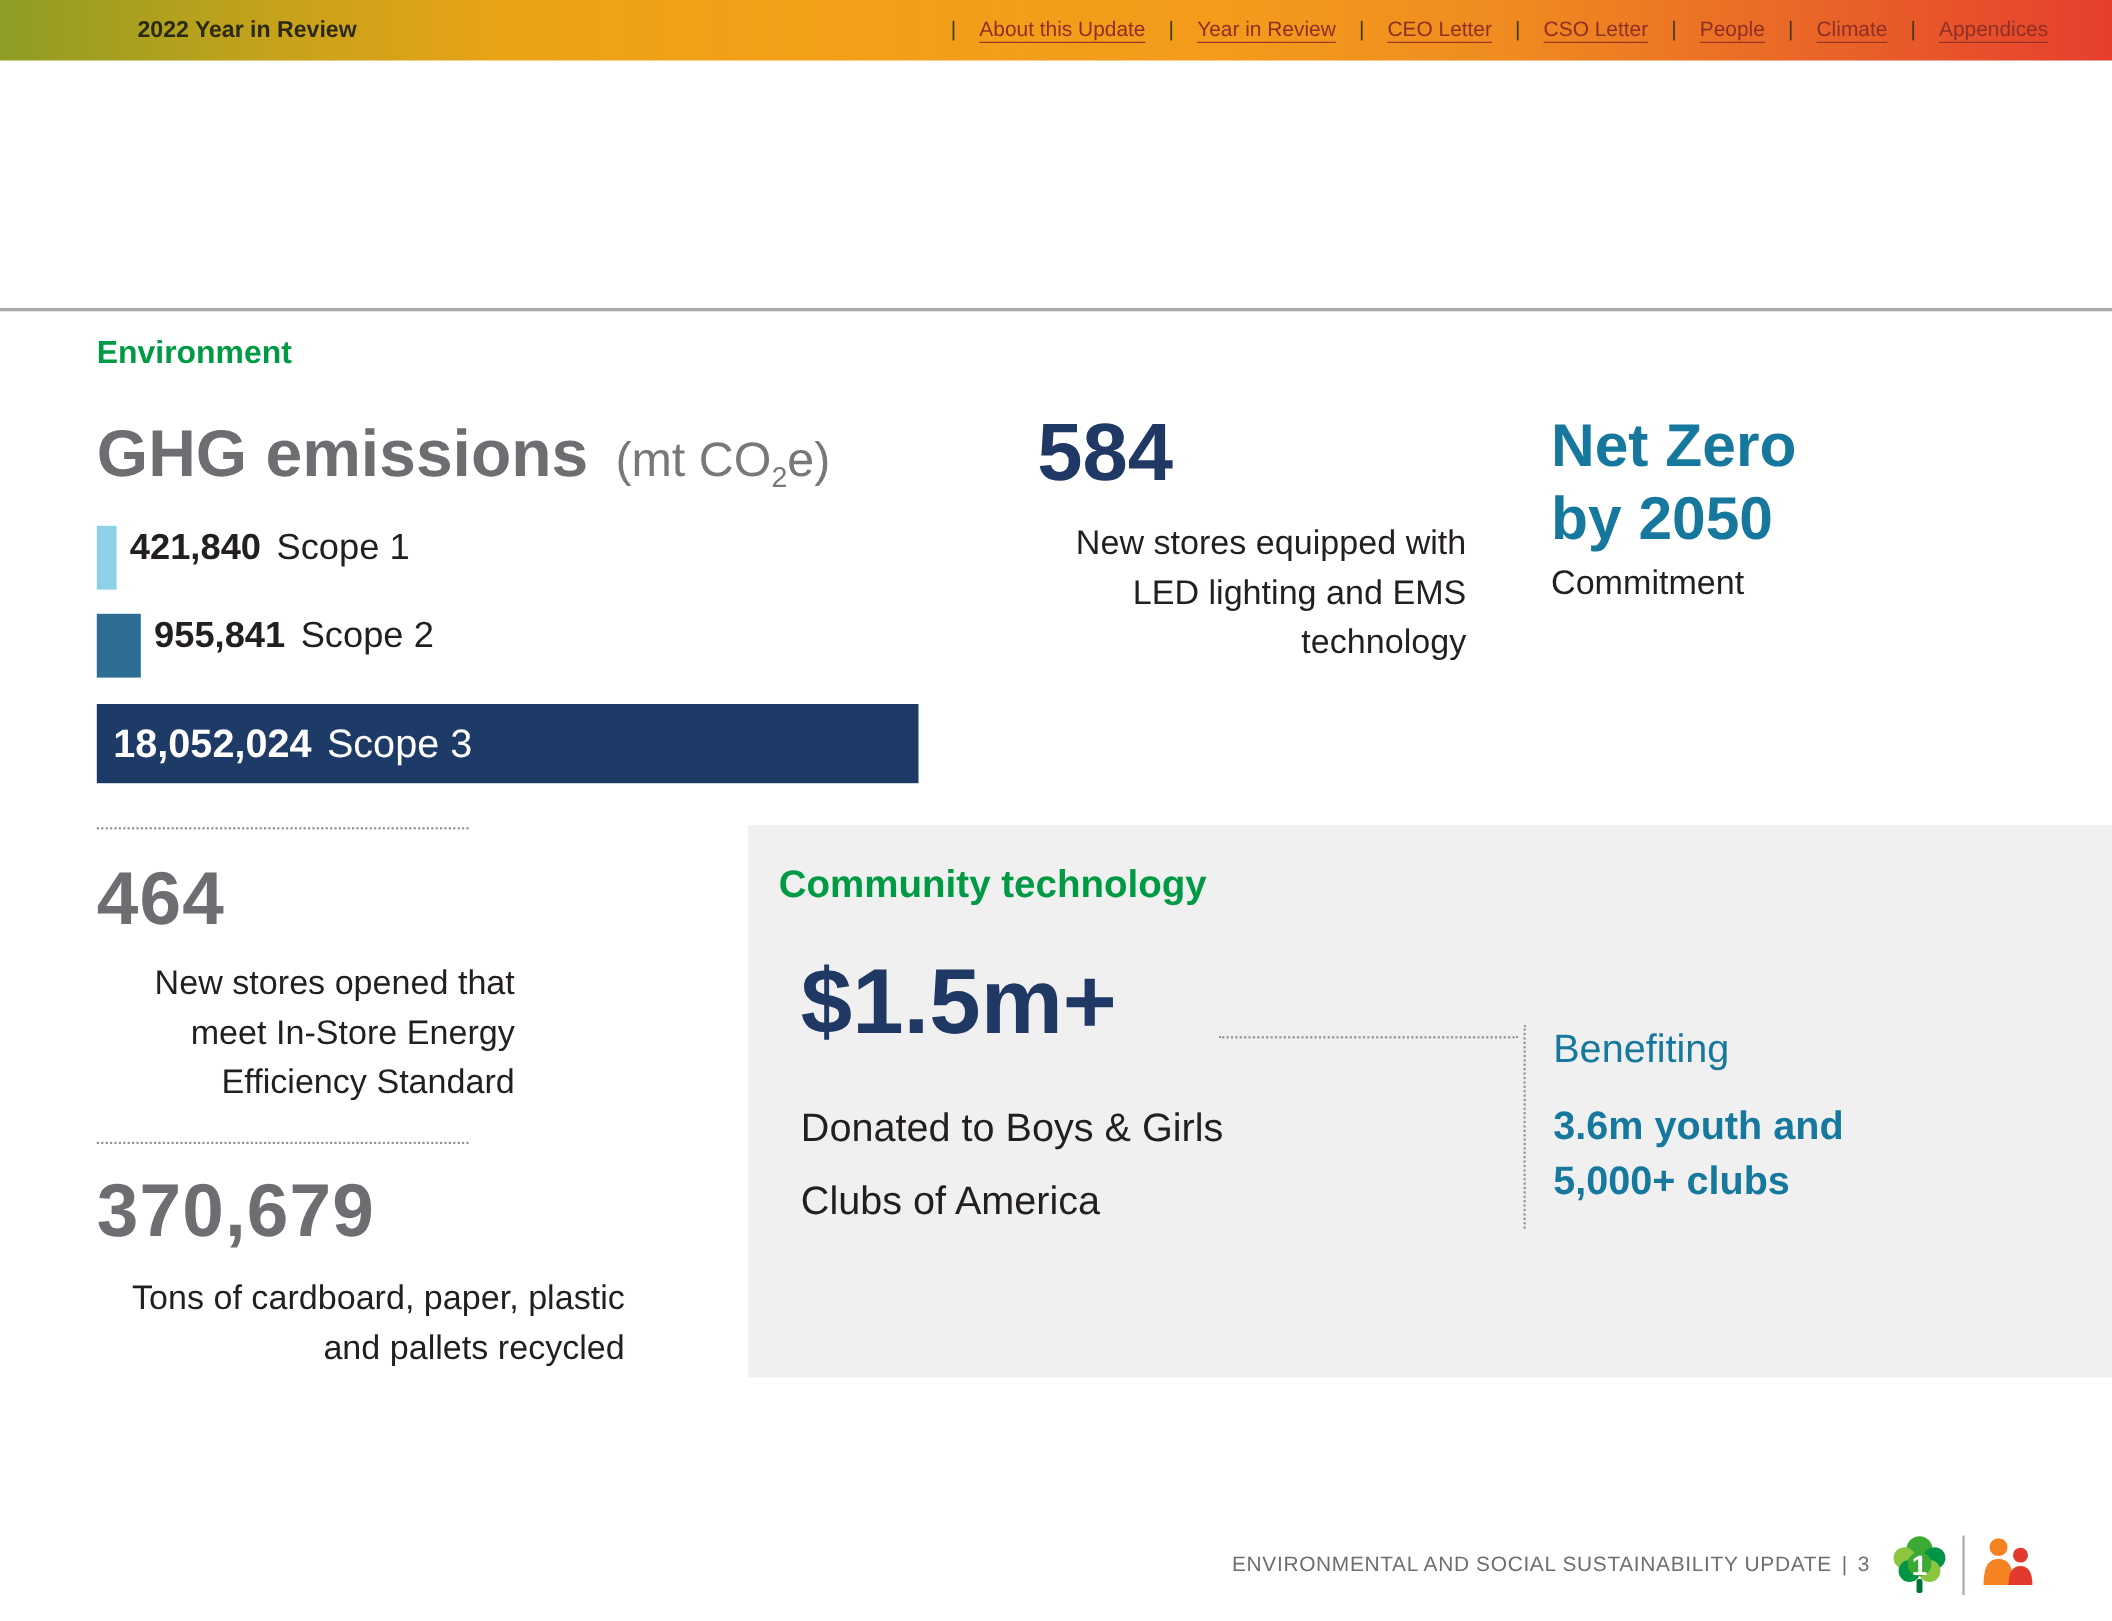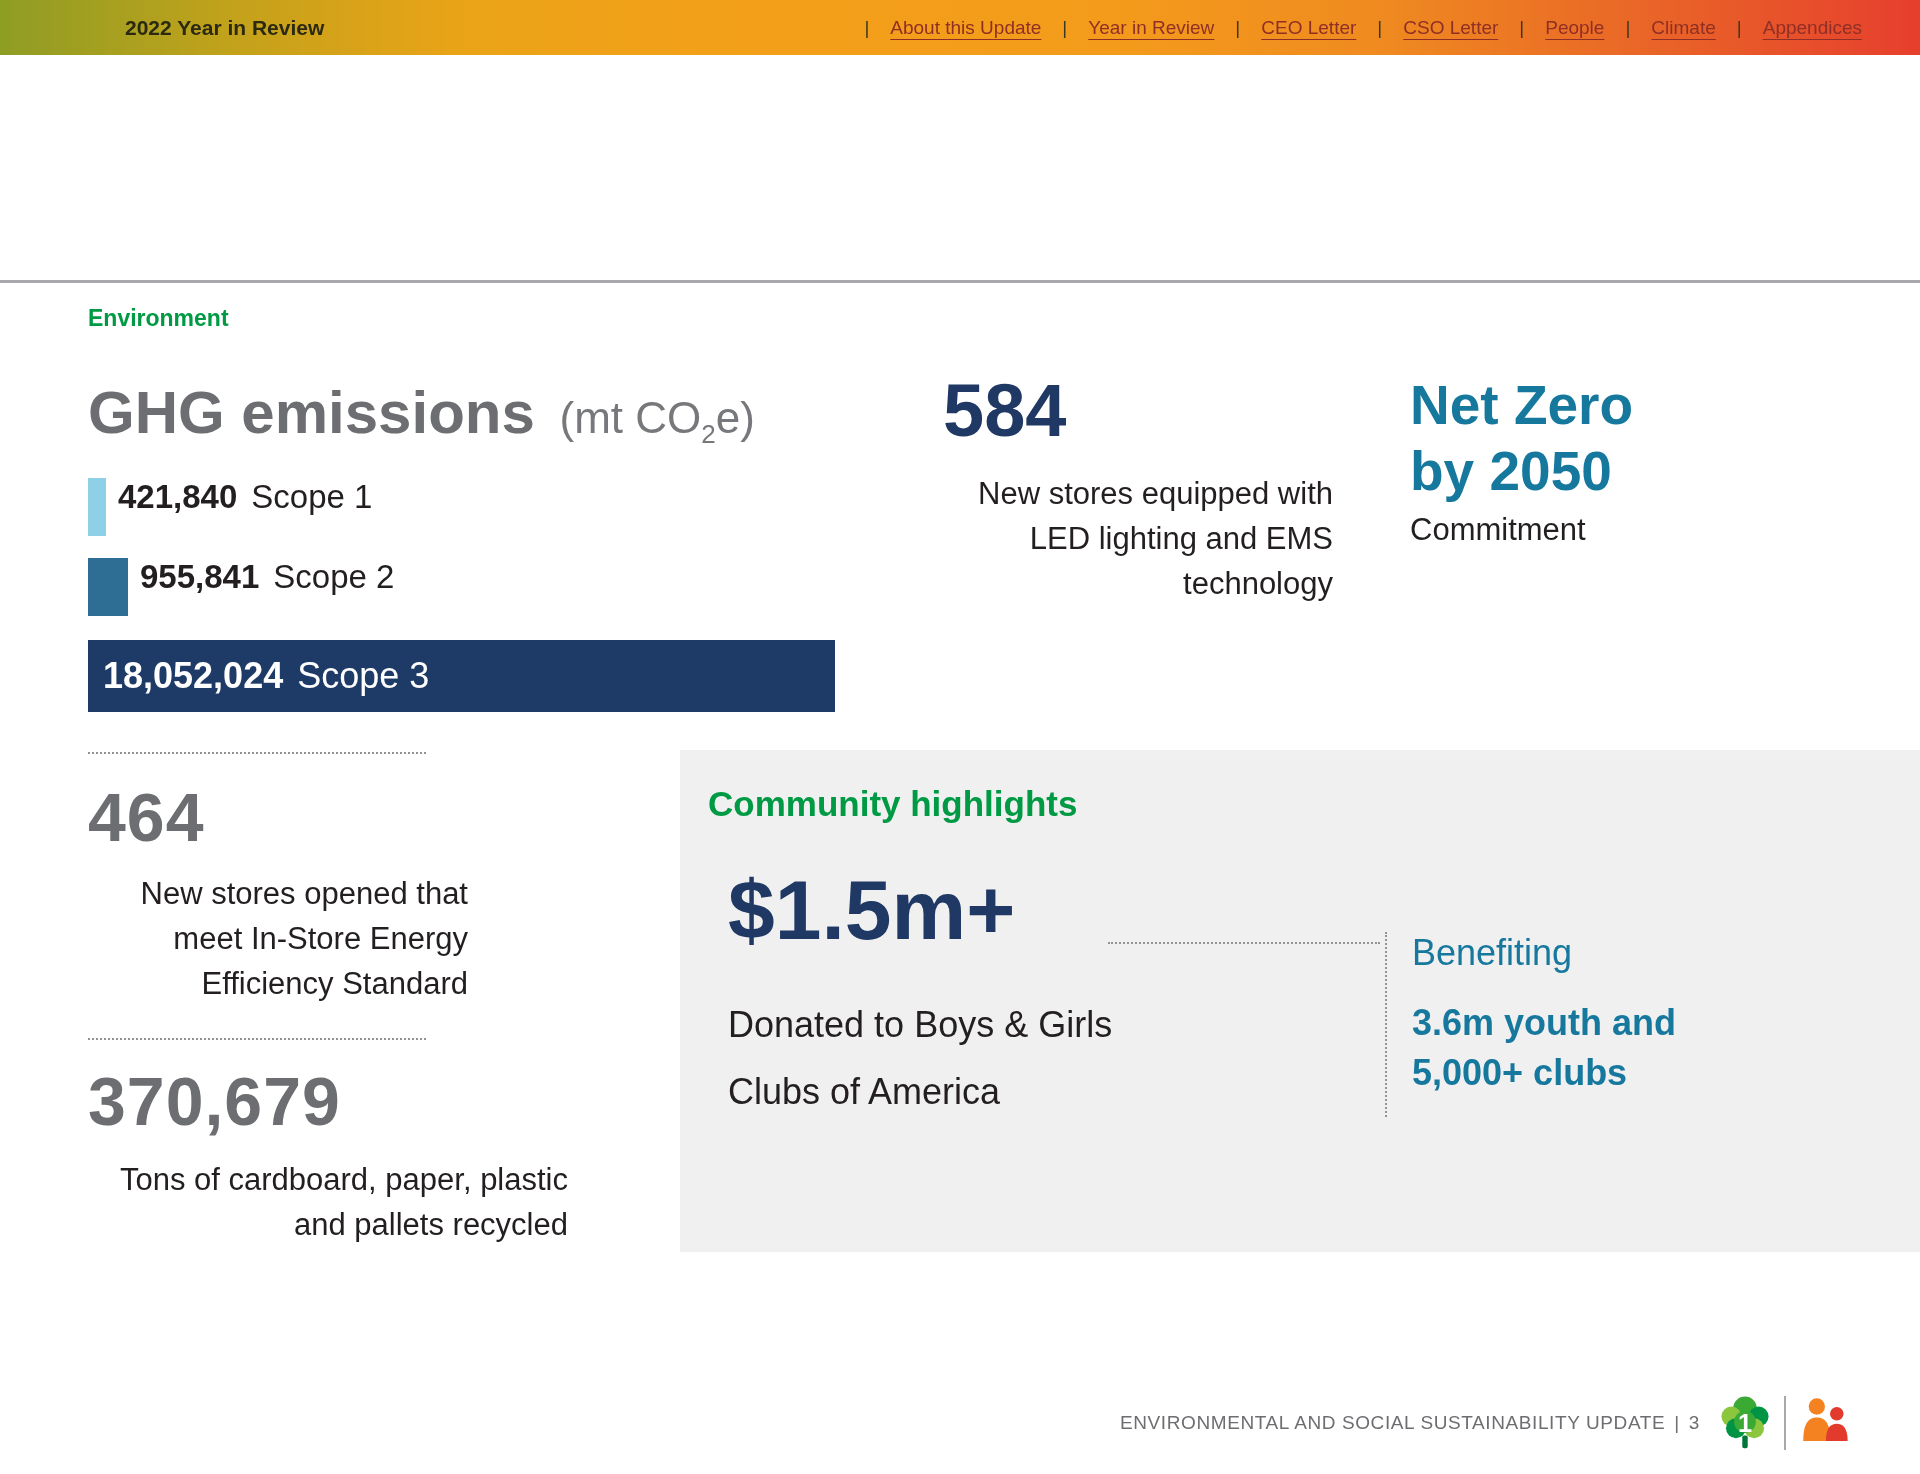--- a/index.html
+++ b/index.html
@@ -11,21 +11,21 @@
   .topbar { position:absolute; top:0; left:0; width:1920px; height:55px;
     background:linear-gradient(90deg,#8e9d24 0%,#c2a21b 12%,#eaa317 24%,#f3a019 38%,#f49b1b 58%,#ef8a20 72%,#e96228 87%,#e63f2d 100%); }
   .topbar-title { position:absolute; left:125px; top:0; line-height:55px; font-size:21px; font-weight:bold; color:#2b2a10; }
   .topnav { position:absolute; right:58px; top:0; height:55px; display:flex; align-items:center; font-size:19px; white-space:nowrap; }
   .topnav .sep { color:#3a3a22; padding:0 21px; }
   .topnav .navlink { color:#8f2f25; text-decoration:underline; text-underline-offset:5px; cursor:pointer; }
 
   .rule { position:absolute; top:280px; left:0; width:1920px; height:3px; background:#a7a9ac; }
 
   
-  .env-label { position:absolute; left:88px; top:305px; font-size:23px; font-weight:bold; color:#009a44; }
+  .env-label { position:absolute; left:88px; top:305px; font-size:29px; font-weight:bold; color:#009a44; }
   .ghg-title { position:absolute; left:88px; top:378px; font-size:60px; font-weight:bold; color:#6d6e71; white-space:nowrap; }
   .ghg-title .units { font-size:44px; font-weight:400; color:#77787b; margin-left:8px; }
   .ghg-title .units sub { font-size:26px; }
 
   .bar-row { position:absolute; left:88px; display:flex; align-items:flex-start; }
   .bar-row .num { font-weight:bold; font-size:33px; color:#231f20; margin-left:12px; }
   .bar-row .cat { font-size:33px; color:#231f20; margin-left:14px; }
   .row1 { top:478px; } .row1 .swatch { width:18px; height:58px; background:#8ed1e6; }
   .row2 { top:558px; } .row2 .swatch { width:40px; height:58px; background:#2e6d94; }
   .row3 { top:640px; }
@@ -128,21 +128,21 @@
 
   <div class="dotline dot1"></div>
   <div class="stat-num stat-464">464</div>
   <div class="stat-desc desc-464">New stores opened that meet In-Store Energy Efficiency Standard</div>
 
   <div class="dotline dot2"></div>
   <div class="stat-num stat-370">370,679</div>
   <div class="stat-desc desc-370">Tons of cardboard, paper, plastic and pallets recycled</div>
 
   <section class="community">
-    <h2 class="community-title">Community highlights</h2>
+    <h2 class="community-title">Community technology</h2>
     <div class="donation-value">$1.5m+</div>
     <div class="donation-dotline"></div>
     <div class="donation-desc">Donated to Boys &amp; Girls Clubs of America</div>
     <div class="benefit-vline"></div>
     <div class="benefit-label">Benefiting</div>
     <div class="benefit-desc">3.6m youth and 5,000+ clubs</div>
   </section>
 
   <footer class="footer">
     <div class="footer-text">

